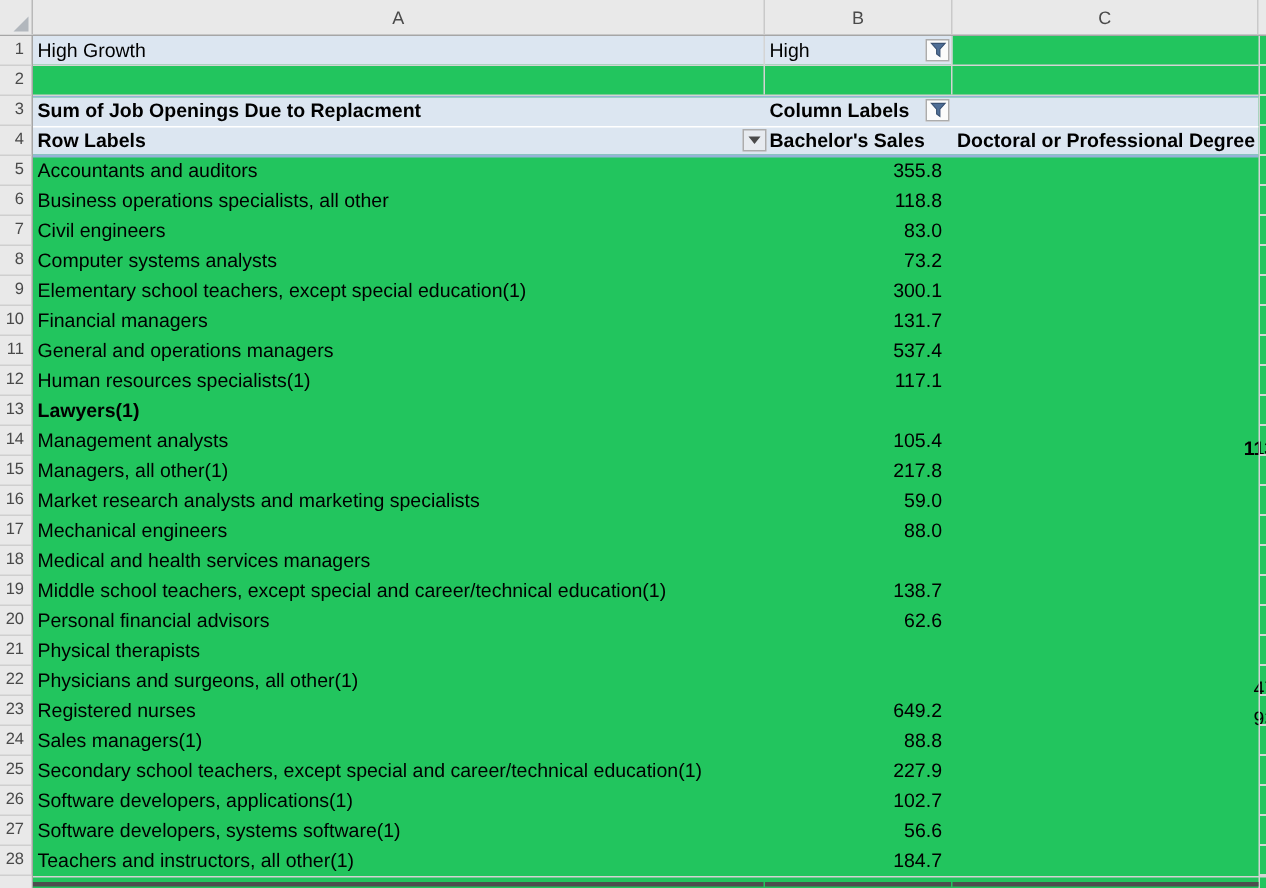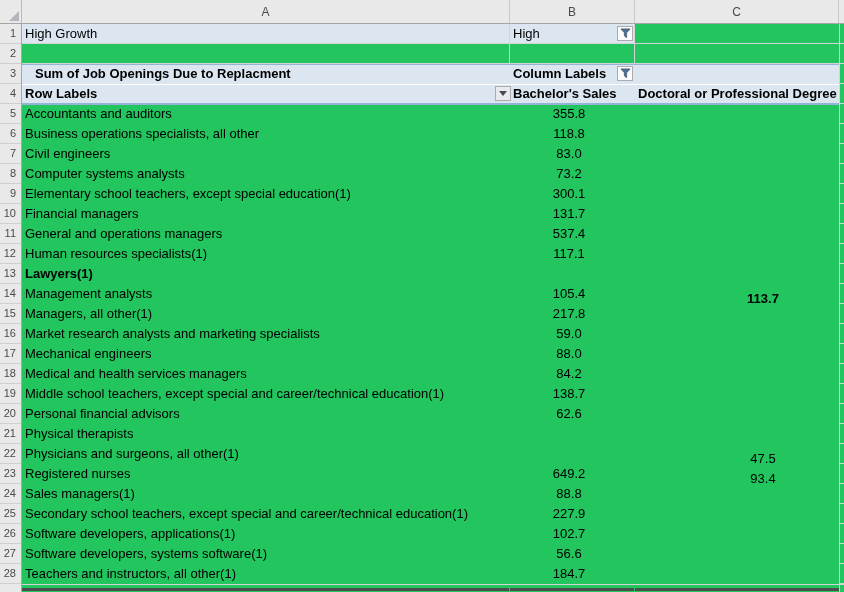--- a/index.html
+++ b/index.html
@@ -39,21 +39,21 @@
     font-size:11px;color:#4A4A4A;text-align:right;padding-right:5px;line-height:19px;
   }
   .gut-partial{width:21px;height:8px;background:#E9E9E9;}
   
   .grid{position:absolute;left:22px;top:24px;width:822px;height:568px;background:#22c55e;}
   .abs{position:absolute;}
   .gline{background:#D4D4D4;}
   .cell-text{font-size:13px;color:#000;line-height:20px;white-space:nowrap;overflow:hidden;}
   .bold{font-weight:bold;}
   .blue{background:#DCE6F1;}
-  .num{text-align:center;}
+  .num{text-align:right;}
   
   .xl-btn{
     position:absolute;width:16px;height:15px;background:#FBFBFB;
     border:1px solid #ACACAC;display:flex;align-items:center;justify-content:center;
     padding:0;cursor:default;
   }
   .xl-btn.gray{background:#E7EBF0;}
   .chev{width:0;height:0;border-left:4px solid transparent;border-right:4px solid transparent;border-top:5px solid #4A4A4A;}
   .data-row{position:absolute;left:0;width:670px;height:20px;}
   .data-row .lbl{position:absolute;left:3px;top:0;width:480px;}
@@ -127,21 +127,21 @@
     <div class="abs gline" style="left:0;top:19px;width:817px;height:1px;"></div>
     <div class="abs gline" style="left:0;top:39px;width:817px;height:1px;"></div>
     <div class="abs gline" style="left:487px;top:0;width:1px;height:39px;"></div>
     <div class="abs gline" style="left:612px;top:0;width:1px;height:39px;"></div>
 
     <div class="abs" style="left:0;top:40px;width:817px;height:1px;background:#95B3D7;"></div>
     <div class="abs blue" style="left:0;top:41px;width:817px;height:38px;"></div>
     <div class="abs" style="left:0;top:60px;width:817px;height:1px;background:#FFFFFF;"></div>
     <div class="abs" style="left:0;top:79px;width:817px;height:2px;background:#95B3D7;"></div>
 
-    <div class="abs cell-text bold" style="left:13px;top:40px;">Sum of Job Openings Due to Replacment</div>
+    <div class="abs cell-text bold" style="left:3px;top:40px;">Sum of Job Openings Due to Replacment</div>
     <div class="abs cell-text bold" style="left:491px;top:40px;">Column Labels</div>
     <button class="xl-btn" style="left:595px;top:42px;">
       <svg width="11" height="11" viewBox="0 0 12 12">
         <path d="M1 1 H11 L7.2 5.2 V10.5 L4.8 8.7 V5.2 Z" fill="#4F6E96" stroke="#3A5272" stroke-width="0.8"></path>
       </svg>
     </button>
 
     <div class="abs cell-text bold" style="left:3px;top:60px;">Row Labels</div>
     <button class="xl-btn gray" style="left:473px;top:62px;">
       <span class="chev"></span>
@@ -223,21 +223,20 @@
   </div>
 
   <div class="data-row" style="top: 320px;">
     <div class="cell-text lbl">Mechanical engineers</div>
     <div class="cell-text bval num">88.0</div>
     <div class="cell-text cval num"></div>
   </div>
 
   <div class="data-row" style="top: 340px;">
     <div class="cell-text lbl">Medical and health services managers</div>
-    <div class="cell-text bval num">84.2</div>
     <div class="cell-text cval num"></div>
   </div>
 
   <div class="data-row" style="top: 360px;">
     <div class="cell-text lbl">Middle school teachers, except special and career/technical education(1)</div>
     <div class="cell-text bval num">138.7</div>
     <div class="cell-text cval num"></div>
   </div>
 
   <div class="data-row" style="top: 380px;">

